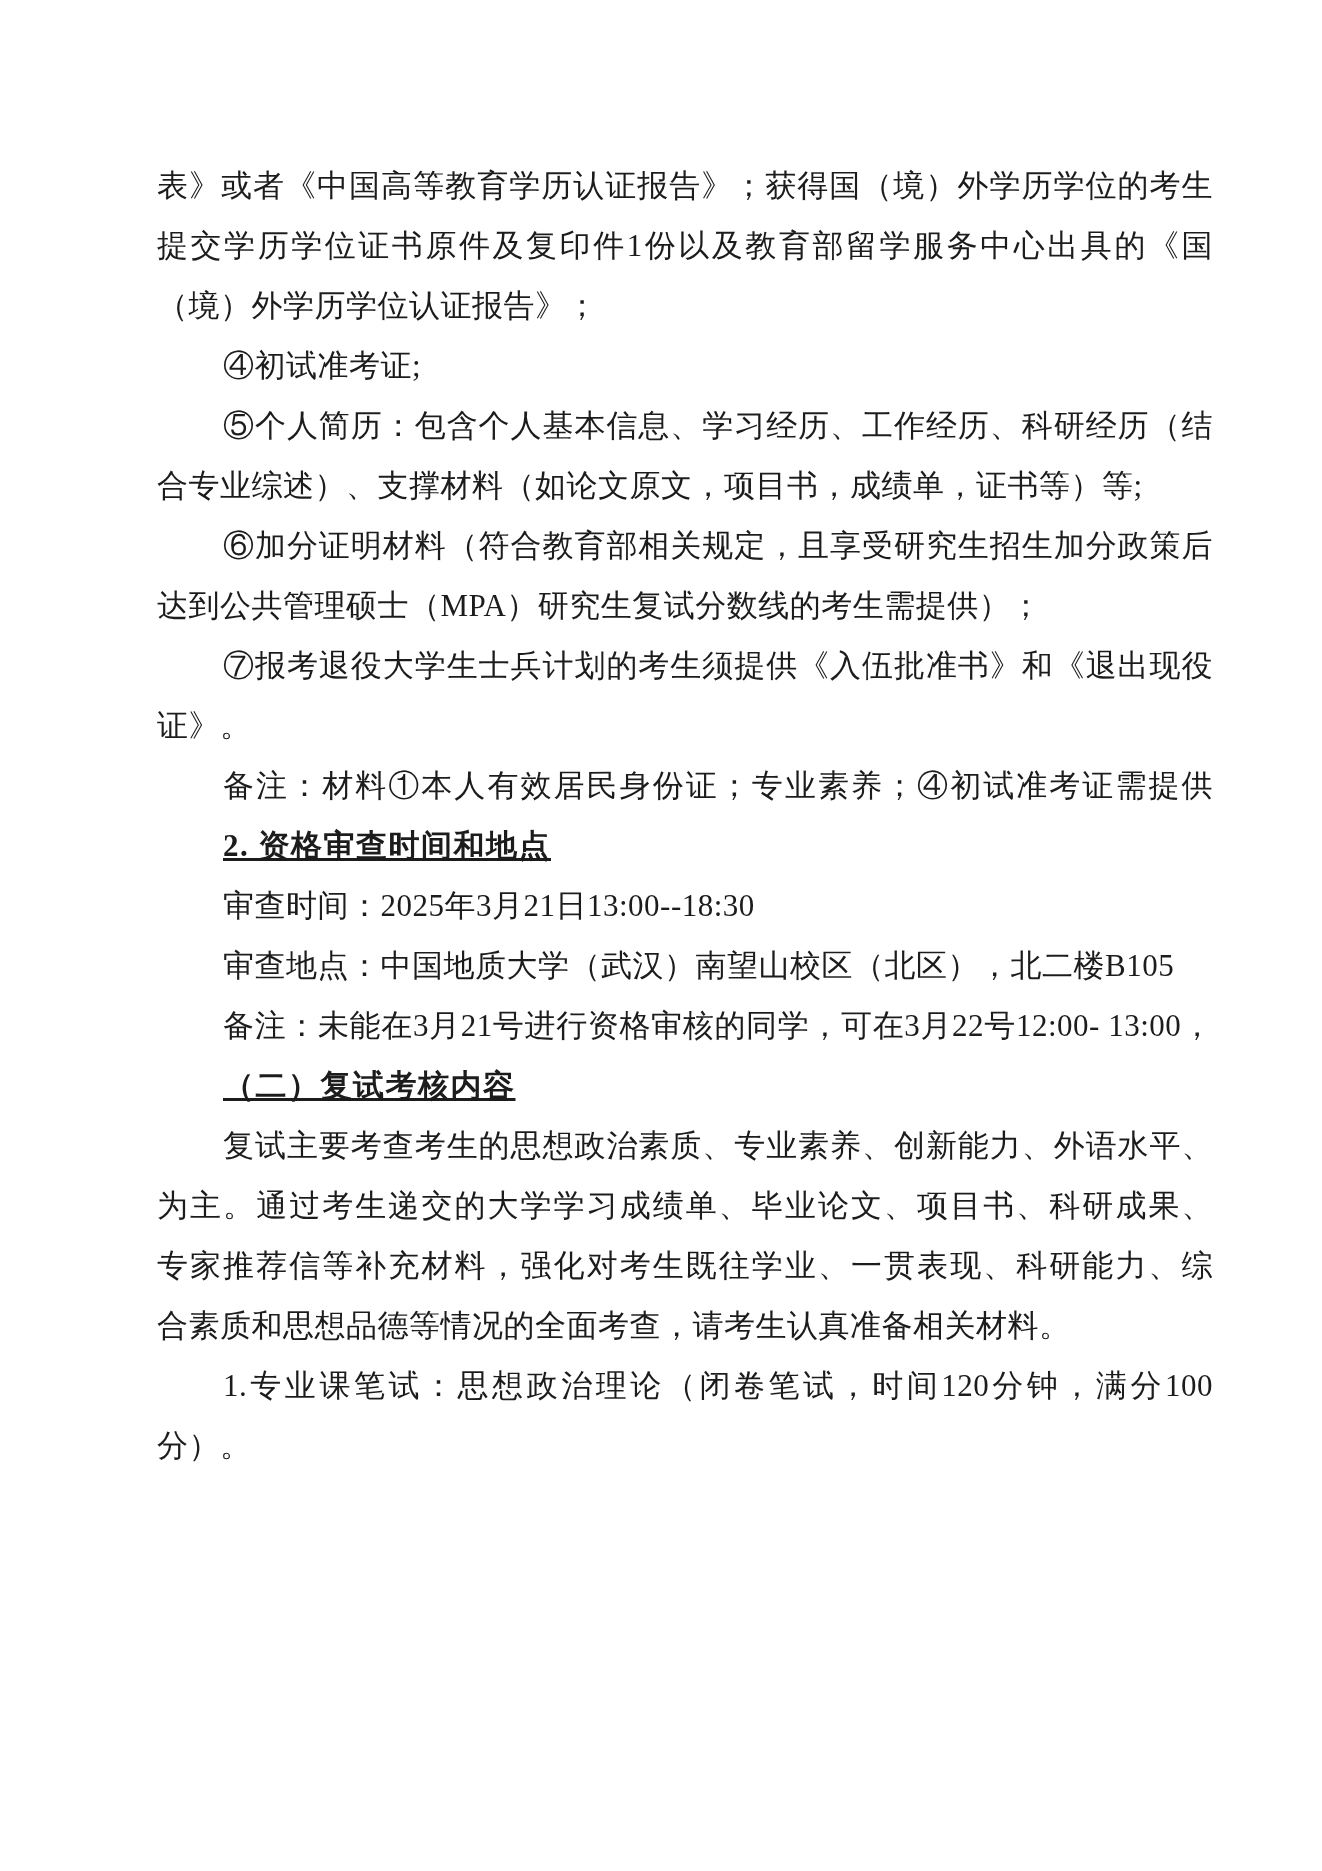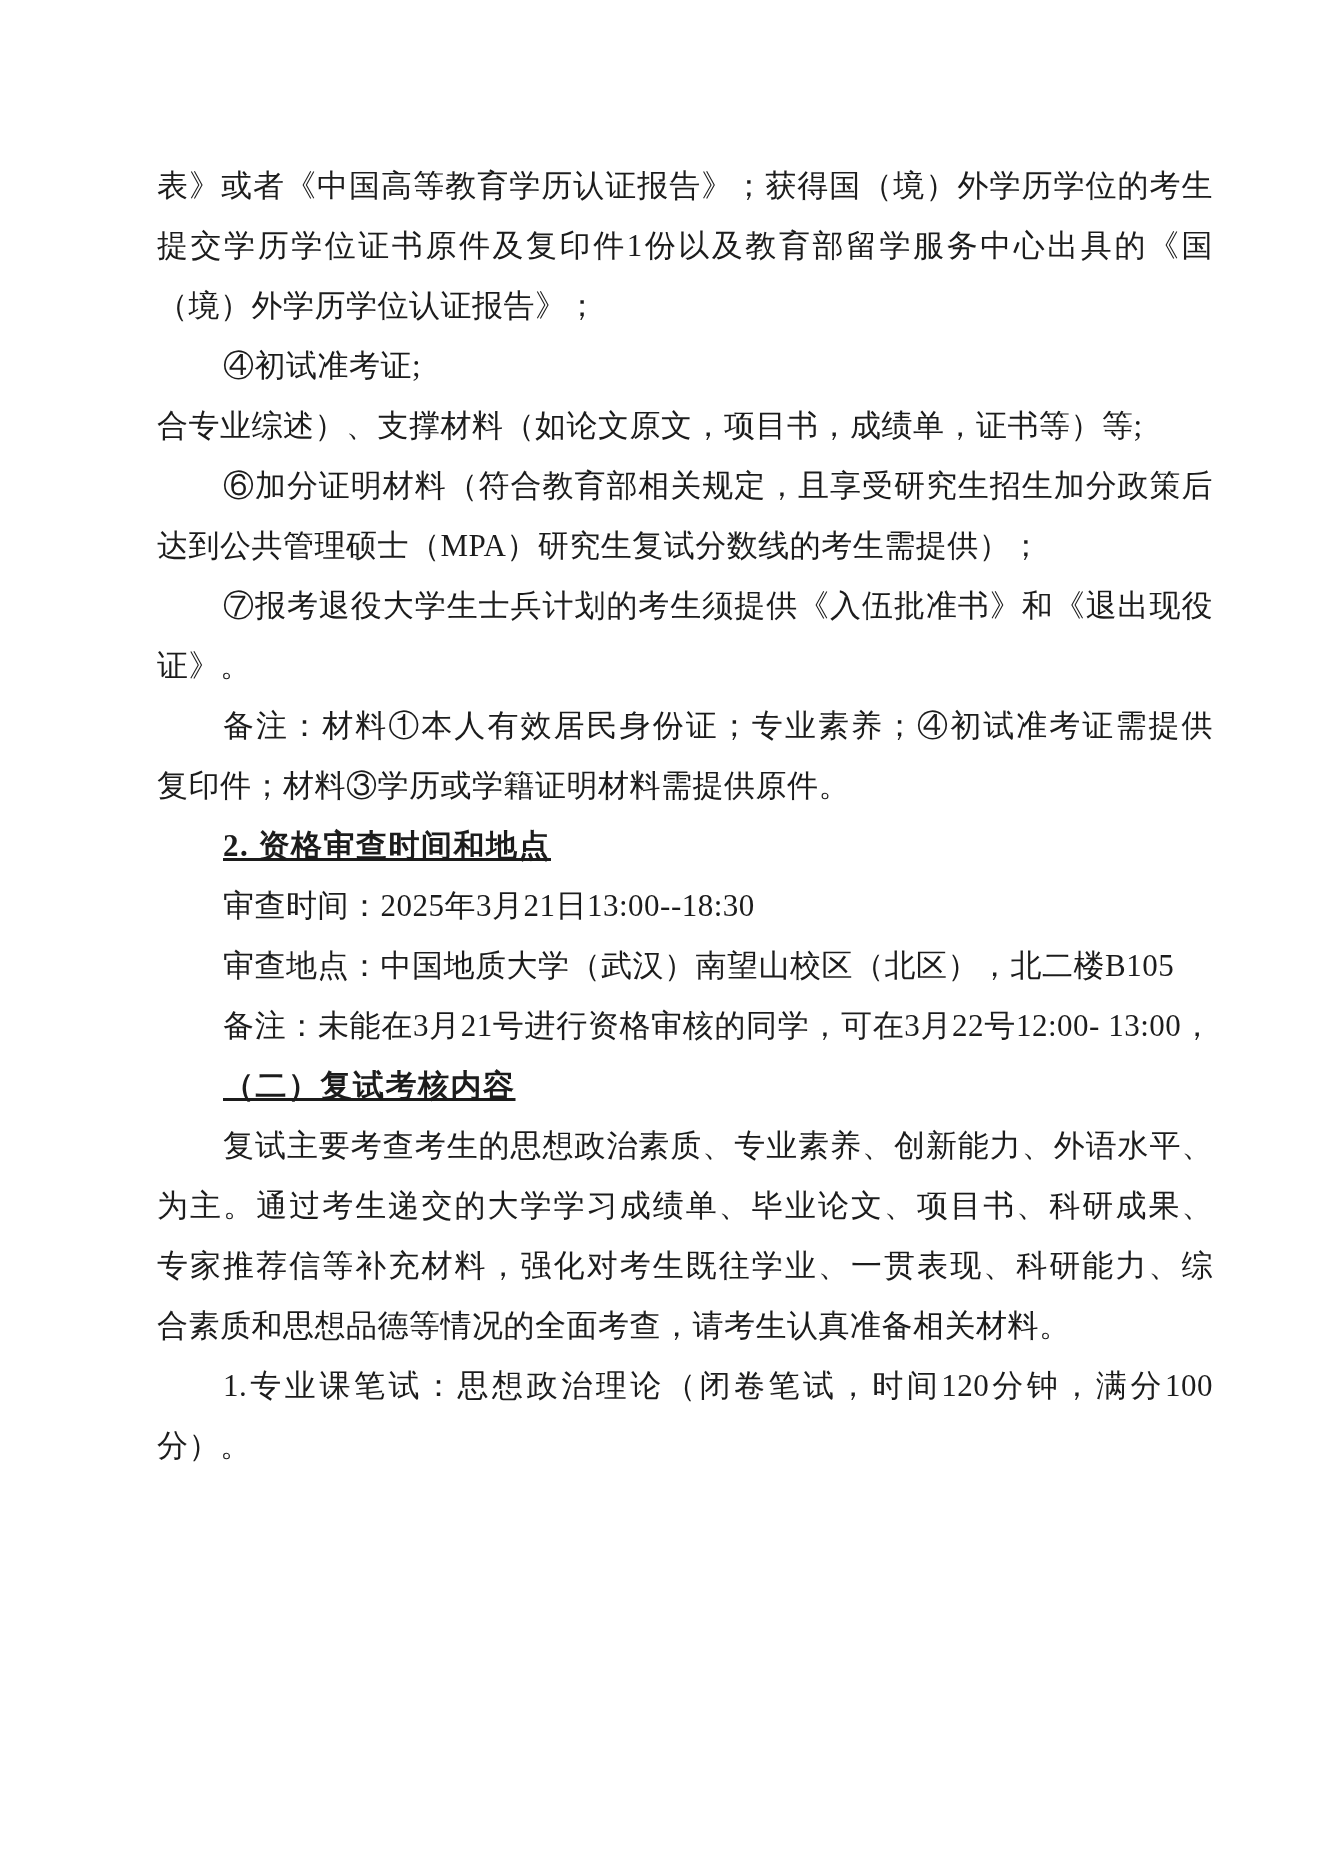--- a/index.html
+++ b/index.html
@@ -54,33 +54,33 @@
   <div class="doc-body">
       <div class="paragraph">
         <div class="line fill">表》或者《中国高等教育学历认证报告》；获得国（境）外学历学位的考生</div>
         <div class="line fill">提交学历学位证书原件及复印件1份以及教育部留学服务中心出具的《国</div>
         <div class="line">（境）外学历学位认证报告》；</div>
       </div>
       <div class="paragraph">
         <div class="line indent">④初试准考证;</div>
       </div>
       <div class="paragraph">
+        <div class="line indent fill">⑤个人简历：包含个人基本信息、学习经历、工作经历、科研经历（结</div>
         <div class="line">合专业综述）、支撑材料（如论文原文，项目书，成绩单，证书等）等;</div>
       </div>
       <div class="paragraph">
         <div class="line indent fill">⑥加分证明材料（符合教育部相关规定，且享受研究生招生加分政策后</div>
         <div class="line">达到公共管理硕士（MPA）研究生复试分数线的考生需提供）；</div>
       </div>
       <div class="paragraph">
         <div class="line indent fill">⑦报考退役大学生士兵计划的考生须提供《入伍批准书》和《退出现役</div>
         <div class="line">证》。</div>
       </div>
       <div class="paragraph">
         <div class="line indent fill">备注：材料①本人有效居民身份证；专业素养；④初试准考证需提供</div>
-        <div class="line">复印件；材料③学历或学籍证明材料需提供原件。</div>
       </div>
       <div class="paragraph">
         <div class="line indent heading">2. 资格审查时间和地点</div>
       </div>
       <div class="paragraph">
         <div class="line indent">审查时间：2025年3月21日13:00--18:30</div>
       </div>
       <div class="paragraph">
         <div class="line indent">审查地点：中国地质大学（武汉）南望山校区（北区），北二楼B105</div>
       </div>

